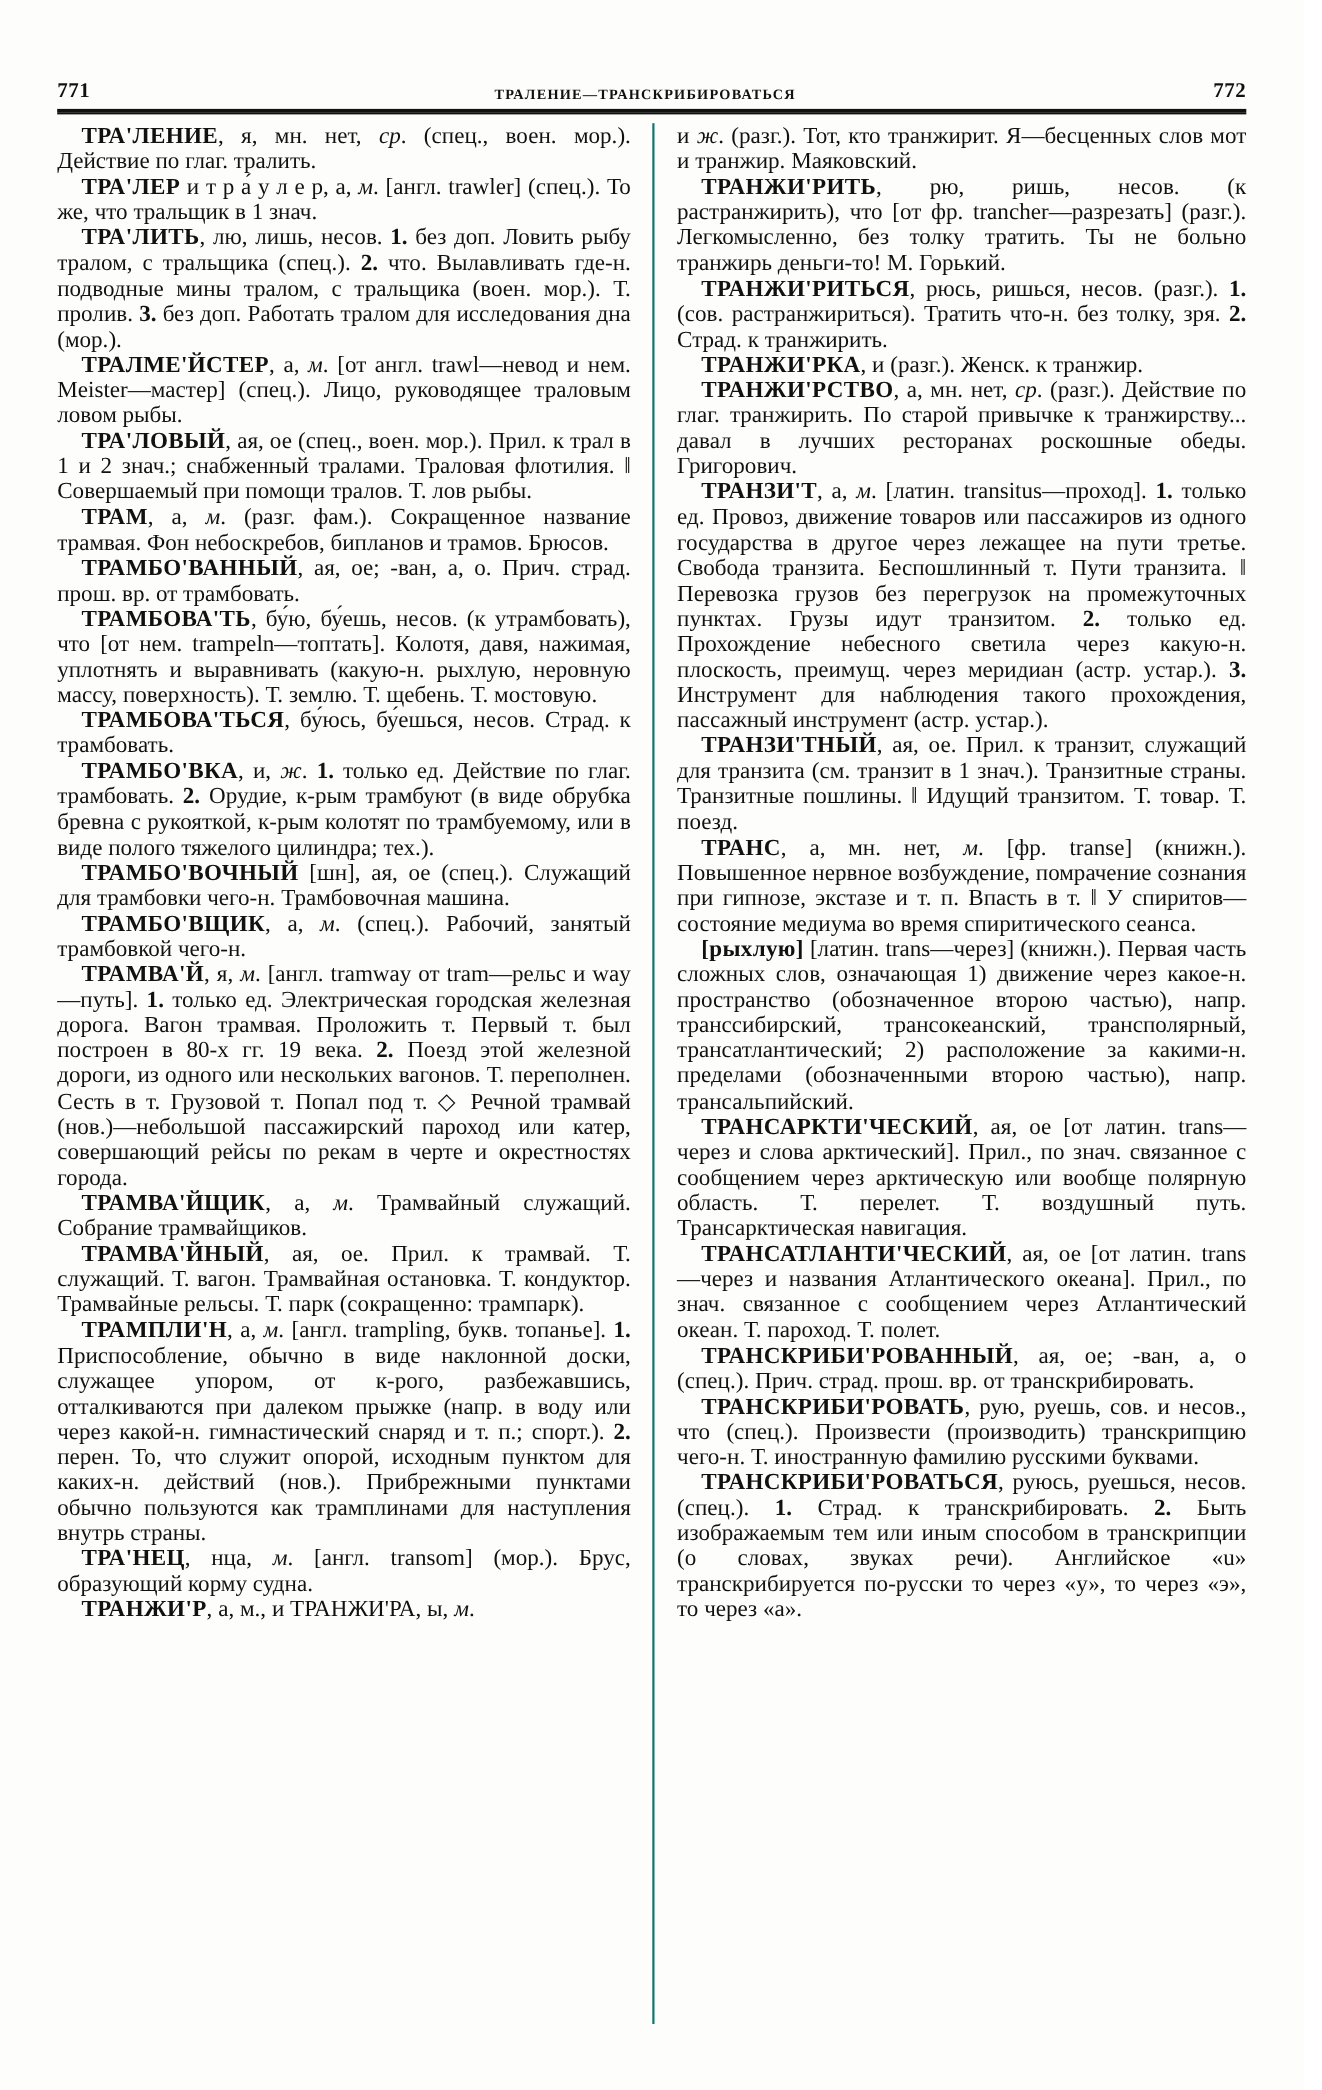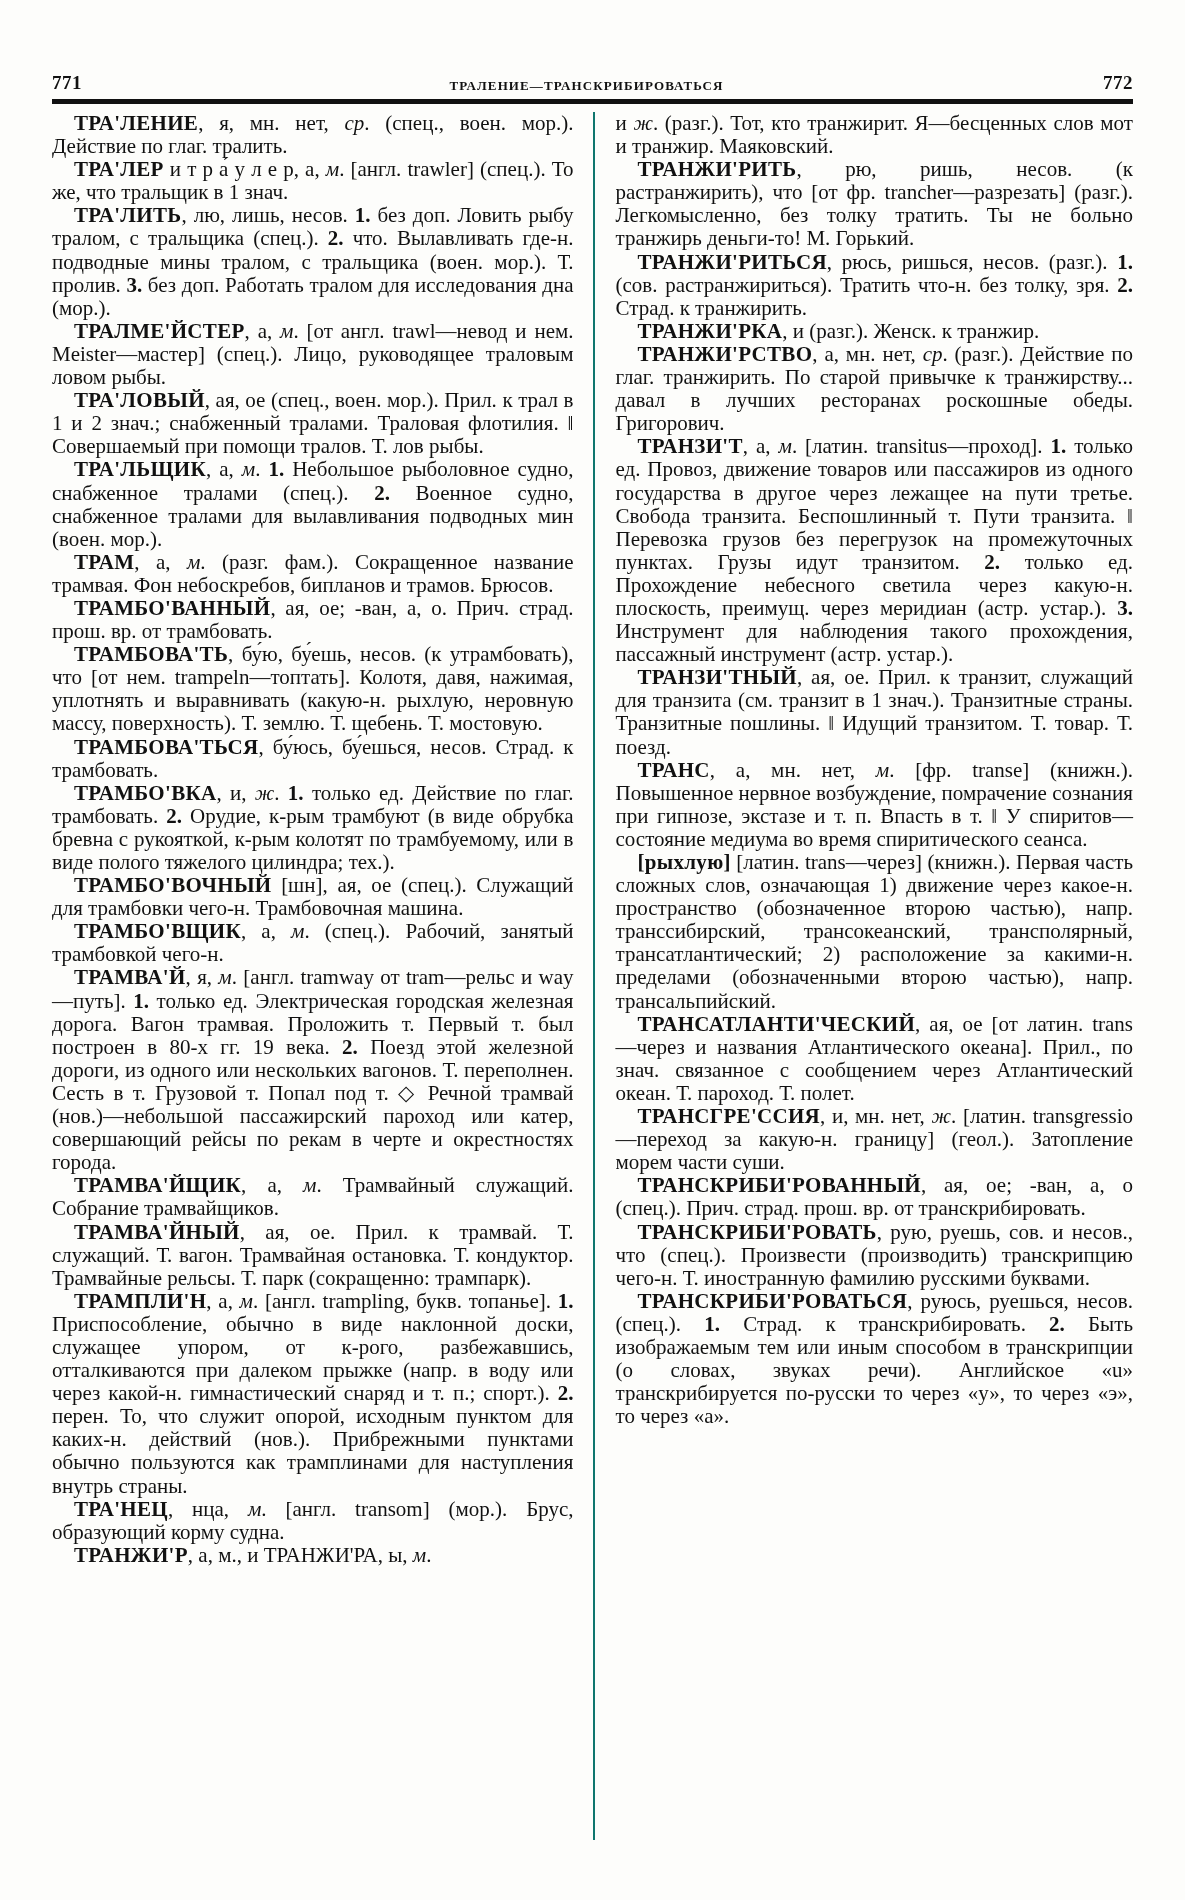--- a/index.html
+++ b/index.html
@@ -93,21 +93,20 @@
 
   <div class="rule-top"></div>
 
   <div class="columns">
     <div class="col col-left" id="col-left">
         <p class="entry"><span class="hw">ТРА'ЛЕНИЕ</span><span class="body">, я, мн. нет, <i class="it">ср</i>. (спец., воен. мор.). Действие по глаг. тралить.</span></p>
         <p class="entry"><span class="hw">ТРА'ЛЕР</span><span class="body"> и т р а́ у л е р, а, <i class="it">м</i>. [англ. trawler] (спец.). То же, что тральщик в 1 знач.</span></p>
         <p class="entry"><span class="hw">ТРА'ЛИТЬ</span><span class="body">, лю, лишь, несов. <b class="sense">1.</b> без доп. Ловить рыбу тралом, с тральщика (спец.). <b class="sense">2.</b> что. Вылавливать где-н. подводные мины тралом, с тральщика (воен. мор.). Т. пролив. <b class="sense">3.</b> без доп. Работать тралом для исследования дна (мор.).</span></p>
         <p class="entry"><span class="hw">ТРАЛМЕ'ЙСТЕР</span><span class="body">, а, <i class="it">м</i>. [от англ. trawl—невод и нем. Meister—мастер] (спец.). Лицо, руководящее траловым ловом рыбы.</span></p>
         <p class="entry"><span class="hw">ТРА'ЛОВЫЙ</span><span class="body">, ая, ое (спец., воен. мор.). Прил. к трал в 1 и 2 знач.; снабженный тралами. Траловая флотилия. ‖ Совершаемый при помощи тралов. Т. лов рыбы.</span></p>
-        <p class="entry"><span class="hw">ТРА'ЛЬЩИК</span><span class="body">, а, <i class="it">м</i>. <b class="sense">1.</b> Небольшое рыболовное судно, снабженное тралами (спец.). <b class="sense">2.</b> Военное судно, снабженное тралами для вылавливания подводных мин (воен. мор.).</span></p>
         <p class="entry"><span class="hw">ТРАМ</span><span class="body">, а, <i class="it">м</i>. (разг. фам.). Сокращенное название трамвая. Фон небоскребов, бипланов и трамов. Брюсов.</span></p>
         <p class="entry"><span class="hw">ТРАМБО'ВАННЫЙ</span><span class="body">, ая, ое; -ван, а, о. Прич. страд. прош. вр. от трамбовать.</span></p>
         <p class="entry"><span class="hw">ТРАМБОВА'ТЬ</span><span class="body">, бу́ю, бу́ешь, несов. (к утрамбовать), что [от нем. trampeln—топтать]. Колотя, давя, нажимая, уплотнять и выравнивать (какую-н. рыхлую, неровную массу, поверхность). Т. землю. Т. щебень. Т. мостовую.</span></p>
         <p class="entry"><span class="hw">ТРАМБОВА'ТЬСЯ</span><span class="body">, бу́юсь, бу́ешься, несов. Страд. к трамбовать.</span></p>
         <p class="entry"><span class="hw">ТРАМБО'ВКА</span><span class="body">, и, <i class="it">ж</i>. <b class="sense">1.</b> только ед. Действие по глаг. трамбовать. <b class="sense">2.</b> Орудие, к-рым трамбуют (в виде обрубка бревна с рукояткой, к-рым колотят по трамбуемому, или в виде полого тяжелого цилиндра; тех.).</span></p>
         <p class="entry"><span class="hw">ТРАМБО'ВОЧНЫЙ</span><span class="body"> [шн], ая, ое (спец.). Служащий для трамбовки чего-н. Трамбовочная машина.</span></p>
         <p class="entry"><span class="hw">ТРАМБО'ВЩИК</span><span class="body">, а, <i class="it">м</i>. (спец.). Рабочий, занятый трамбовкой чего-н.</span></p>
         <p class="entry"><span class="hw">ТРАМВА'Й</span><span class="body">, я, <i class="it">м</i>. [англ. tramway от tram—рельс и way—путь]. <b class="sense">1.</b> только ед. Электрическая городская железная дорога. Вагон трамвая. Проложить т. Первый т. был построен в 80-х гг. 19 века. <b class="sense">2.</b> Поезд этой железной дороги, из одного или нескольких вагонов. Т. переполнен. Сесть в т. Грузовой т. Попал под т. ◇ Речной трамвай (нов.)—небольшой пассажирский пароход или катер, совершающий рейсы по рекам в черте и окрестностях города.</span></p>
         <p class="entry"><span class="hw">ТРАМВА'ЙЩИК</span><span class="body">, а, <i class="it">м</i>. Трамвайный служащий. Собрание трамвайщиков.</span></p>
         <p class="entry"><span class="hw">ТРАМВА'ЙНЫЙ</span><span class="body">, ая, ое. Прил. к трамвай. Т. служащий. Т. вагон. Трамвайная остановка. Т. кондуктор. Трамвайные рельсы. Т. парк (сокращенно: трампарк).</span></p>
@@ -118,21 +117,21 @@
     <div class="col col-right" id="col-right">
         <p class="entry" style="text-indent: 0px;"><span class="body">и <i class="it">ж</i>. (разг.). Тот, кто транжирит. Я—бесценных слов мот и транжир. Маяковский.</span></p>
         <p class="entry"><span class="hw">ТРАНЖИ'РИТЬ</span><span class="body">, рю, ришь, несов. (к растранжирить), что [от фр. trancher—разрезать] (разг.). Легкомысленно, без толку тратить. Ты не больно транжирь деньги-то! М. Горький.</span></p>
         <p class="entry"><span class="hw">ТРАНЖИ'РИТЬСЯ</span><span class="body">, рюсь, ришься, несов. (разг.). <b class="sense">1.</b> (сов. растранжириться). Тратить что-н. без толку, зря. <b class="sense">2.</b> Страд. к транжирить.</span></p>
         <p class="entry"><span class="hw">ТРАНЖИ'РКА</span><span class="body">, и (разг.). Женск. к транжир.</span></p>
         <p class="entry"><span class="hw">ТРАНЖИ'РСТВО</span><span class="body">, а, мн. нет, <i class="it">ср</i>. (разг.). Действие по глаг. транжирить. По старой привычке к транжирству... давал в лучших ресторанах роскошные обеды. Григорович.</span></p>
         <p class="entry"><span class="hw">ТРАНЗИ'Т</span><span class="body">, а, <i class="it">м</i>. [латин. transitus—проход]. <b class="sense">1.</b> только ед. Провоз, движение товаров или пассажиров из одного государства в другое через лежащее на пути третье. Свобода транзита. Беспошлинный т. Пути транзита. ‖ Перевозка грузов без перегрузок на промежуточных пунктах. Грузы идут транзитом. <b class="sense">2.</b> только ед. Прохождение небесного светила через какую-н. плоскость, преимущ. через меридиан (астр. устар.). <b class="sense">3.</b> Инструмент для наблюдения такого прохождения, пассажный инструмент (астр. устар.).</span></p>
         <p class="entry"><span class="hw">ТРАНЗИ'ТНЫЙ</span><span class="body">, ая, ое. Прил. к транзит, служащий для транзита (см. транзит в 1 знач.). Транзитные страны. Транзитные пошлины. ‖ Идущий транзитом. Т. товар. Т. поезд.</span></p>
         <p class="entry"><span class="hw">ТРАНС</span><span class="body">, а, мн. нет, <i class="it">м</i>. [фр. transe] (книжн.). Повышенное нервное возбуждение, помрачение сознания при гипнозе, экстазе и т. п. Впасть в т. ‖ У спиритов—состояние медиума во время спиритического сеанса.</span></p>
         <p class="entry"><span class="hw">[рыхлую]</span><span class="body"> [латин. trans—через] (книжн.). Первая часть сложных слов, означающая 1) движение через какое-н. пространство (обозначенное второю частью), напр. транссибирский, трансокеанский, трансполярный, трансатлантический; 2) расположение за какими-н. пределами (обозначенными второю частью), напр. трансальпийский.</span></p>
+        <p class="entry"><span class="hw">ТРАНСАРКТИ'ЧЕСКИЙ</span><span class="body">, ая, ое [от латин. trans—через и слова арктический]. Прил., по знач. связанное с сообщением через арктическую или вообще полярную область. Т. перелет. Т. воздушный путь. Трансарктическая навигация.</span></p>
         <p class="entry"><span class="hw">ТРАНСАТЛАНТИ'ЧЕСКИЙ</span><span class="body">, ая, ое [от латин. trans—через и названия Атлантического океана]. Прил., по знач. связанное с сообщением через Атлантический океан. Т. пароход. Т. полет.</span></p>
-        <p class="entry"><span class="hw">ТРАНСГРЕ'ССИЯ</span><span class="body">, и, мн. нет, <i class="it">ж</i>. [латин. transgressio—переход за какую-н. границу] (геол.). Затопление морем части суши.</span></p>
         <p class="entry"><span class="hw">ТРАНСКРИБИ'РОВАННЫЙ</span><span class="body">, ая, ое; -ван, а, о (спец.). Прич. страд. прош. вр. от транскрибировать.</span></p>
         <p class="entry"><span class="hw">ТРАНСКРИБИ'РОВАТЬ</span><span class="body">, рую, руешь, сов. и несов., что (спец.). Произвести (производить) транскрипцию чего-н. Т. иностранную фамилию русскими буквами.</span></p>
         <p class="entry"><span class="hw">ТРАНСКРИБИ'РОВАТЬСЯ</span><span class="body">, руюсь, руешься, несов. (спец.). <b class="sense">1.</b> Страд. к транскрибировать. <b class="sense">2.</b> Быть изображаемым тем или иным способом в транскрипции (о словах, звуках речи). Английское «u» транскрибируется по-русски то через «у», то через «э», то через «а».</span></p>
       </div>
   </div>
 
 </div>
 
 </body></html>

